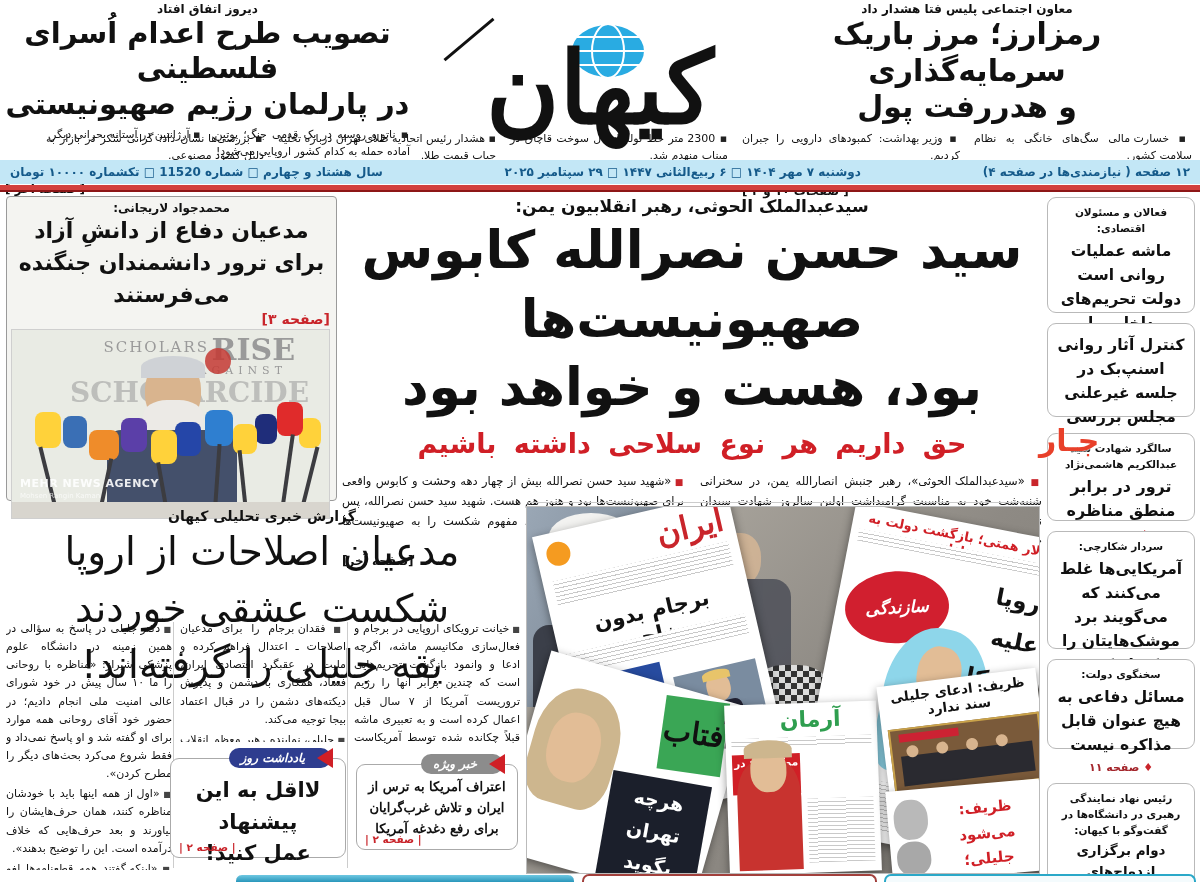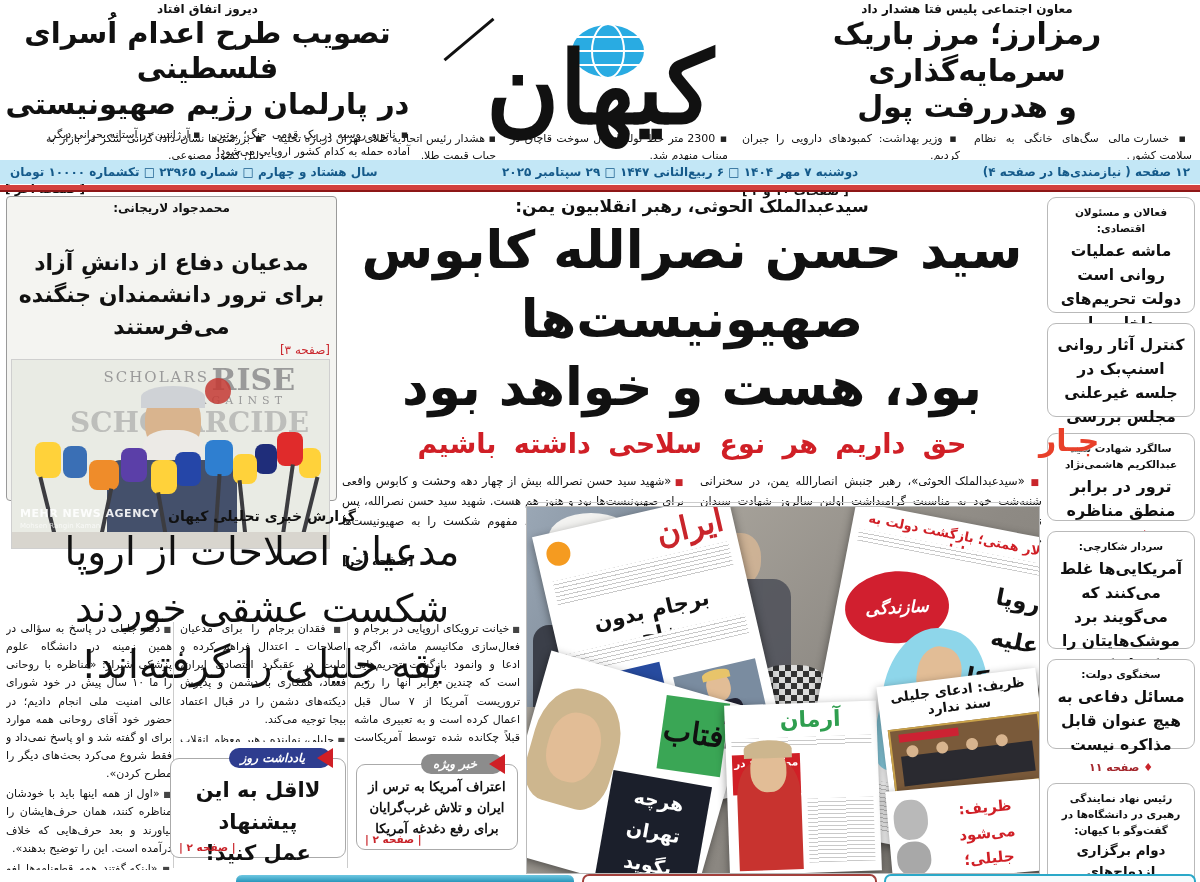--- a/index.html
+++ b/index.html
@@ -38,22 +38,22 @@
         border-radius:9px;background:#fff;padding:7px 9px 5px;text-align:center;}
   .sb-kicker{font-size:10.5px;font-weight:600;line-height:1.5;}
   .sb-h{font-size:15.5px;font-weight:900;line-height:1.55;margin-top:2px;}
   .sb-page{font-size:11px;font-weight:bold;color:#a4262c;margin-top:4px;}
   .sb-page::before{content:"♦ ";color:#c9252b;}
   .sb-overlay{color:#e8402a;font-weight:900;font-size:30px;text-shadow:0 0 2px #fff,0 0 2px #fff;z-index:3;}
 
   
   .lar-box{left:6px;top:196px;width:331px;height:305px;border:1px solid #9a9a9a;border-radius:4px;
         background:#f4f4f1;box-sizing:border-box;padding:4px 6px;}
-  .lar-h{font-size:22px;font-weight:900;text-align:center;line-height:1.45;margin-top:32px;}
-  .lar-page{color:#c9252b;font-size:12px;font-weight:normal;}
+  .lar-h{font-size:22px;font-weight:900;text-align:center;line-height:1.45;}
+  .lar-page{color:#c9252b;font-size:14px;font-weight:bold;}
   .photo{position:relative;width:317px;height:188px;margin-top:2px;background:#e9ebe4;overflow:hidden;
         border:1px solid #cfcfcf;}
   .backdrop{color:#9a9a9a;font-family:"DejaVu Serif","Liberation Serif",serif;}
   .mic{position:absolute;border-radius:8px;}
   .mic-stand{position:absolute;width:4px;background:#3c3c40;}
   .wm{color:#fff;font-weight:bold;font-size:11px;letter-spacing:.5px;opacity:.9;}
   .wm-sub{color:#fff;font-size:7px;opacity:.7;}
 
   
   .rep-kicker{font-size:14px;font-weight:600;text-align:center;}
@@ -126,21 +126,21 @@
       <p>ناتو و روسیه در یک قدمی جنگ؛ پوتین آماده حمله به کدام کشور اروپایی می‌شود!</p>
       <p>آرژانتین در آستانه بحرانی دیگر.</p>
 
     </div>
     <div class="pageref" style="text-align:left;">[ صفحه آخر ]</div>
   </div>
 
   <div class="abs infobar">
     <span>۱۲ صفحه ( نیازمندی‌ها در صفحه ۴)</span>
     <span>دوشنبه ۷ مهر ۱۴۰۴ □ ۶ ربیع‌الثانی ۱۴۴۷ □ ۲۹ سپتامبر ۲۰۲۵</span>
-    <span>سال هشتاد و چهارم □ شماره ۲۳۹۶۵ □ تکشماره ۱۰۰۰۰ تومان</span>
+    <span>سال هشتاد و چهارم □ شماره 11520 □ تکشماره ۱۰۰۰۰ تومان</span>
   </div>
   <div class="abs redrule"></div>
 
   <div class="abs" style="right:158px;top:196px;width:700px;">
     <div class="lead-kicker">سیدعبدالملک الحوثی، رهبر انقلابیون یمن:</div>
     <div class="lead-h">
       <div>سید حسن نصرالله کابوس صهیونیست‌ها</div>
       <div>بود، هست و خواهد بود</div>
     </div>
     <div class="lead-sub" style="margin-top:6px;">حق داریم هر نوع سلاحی داشته باشیم</div>

